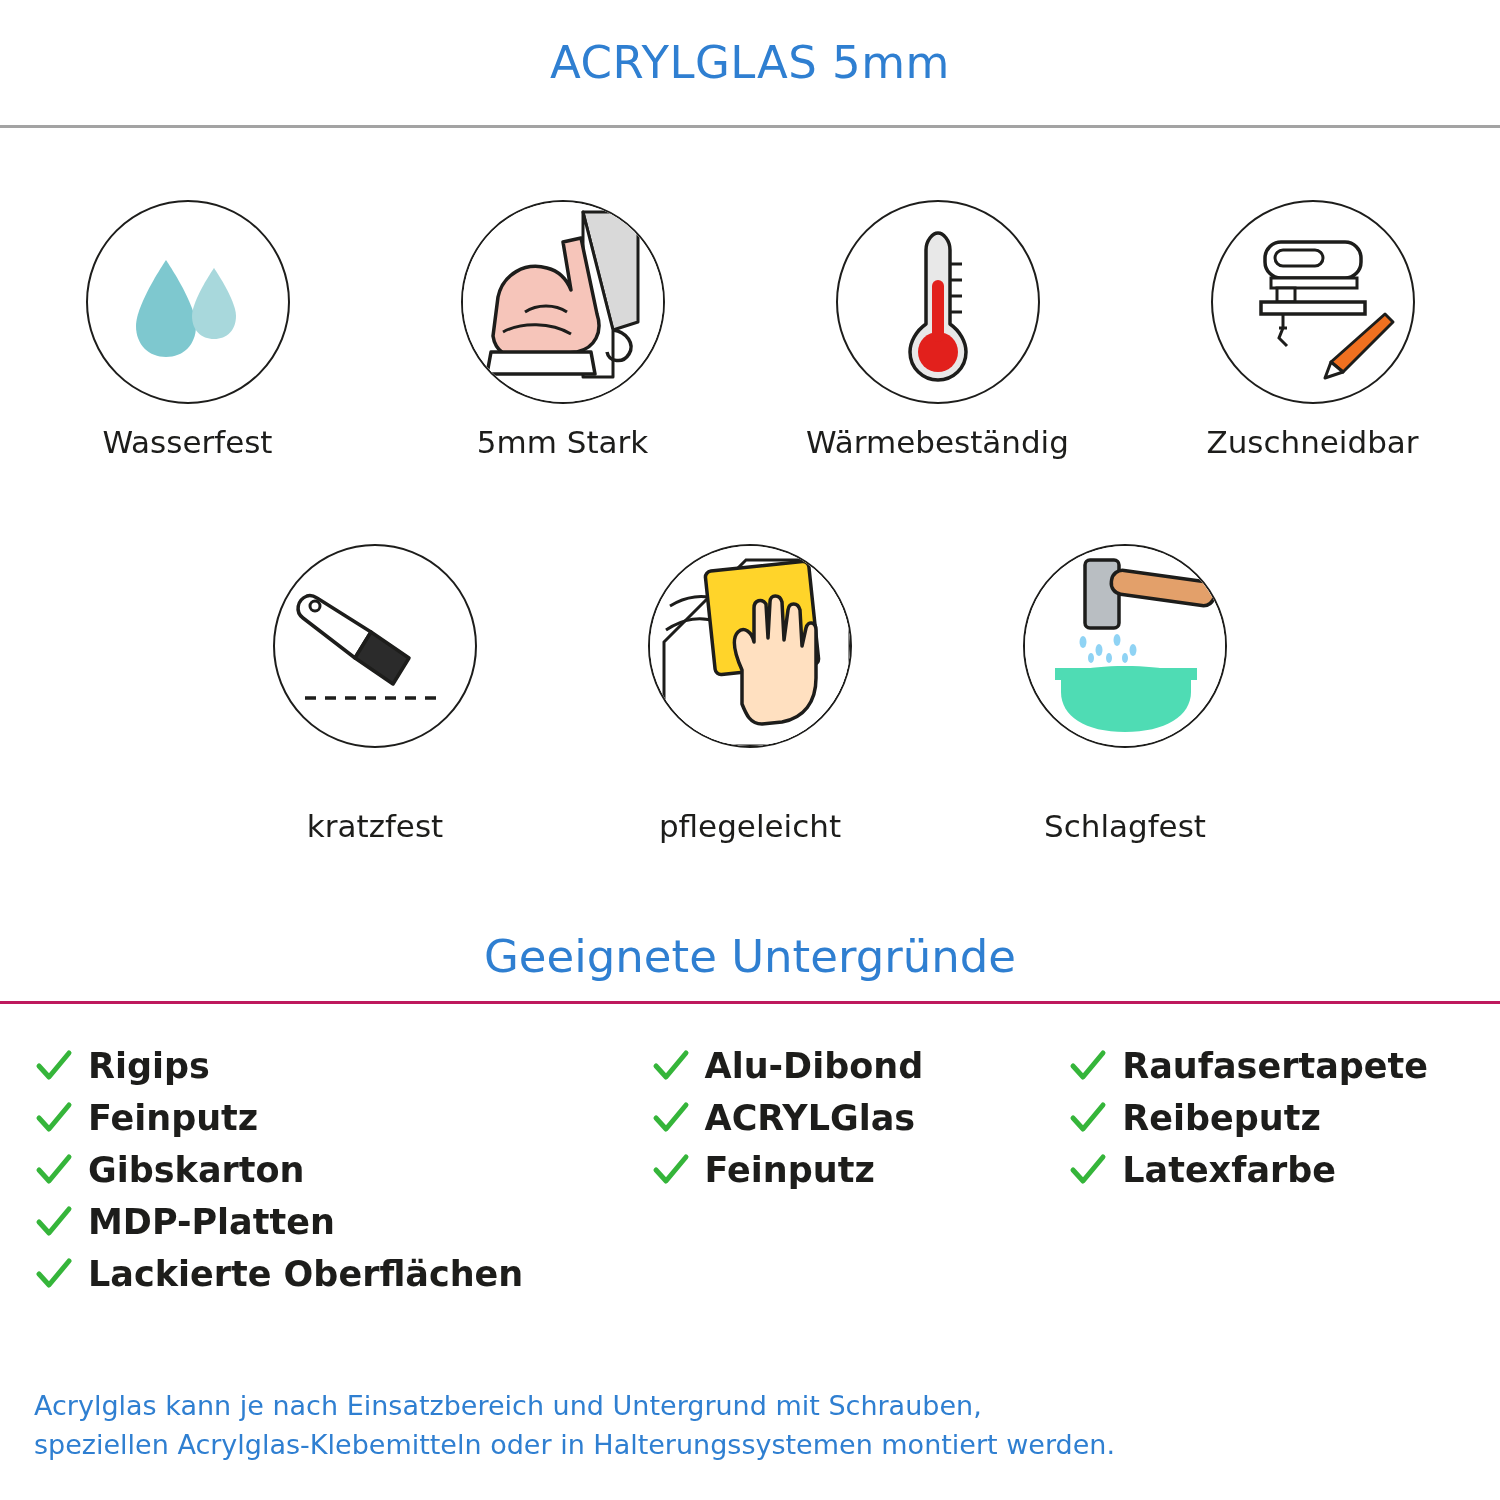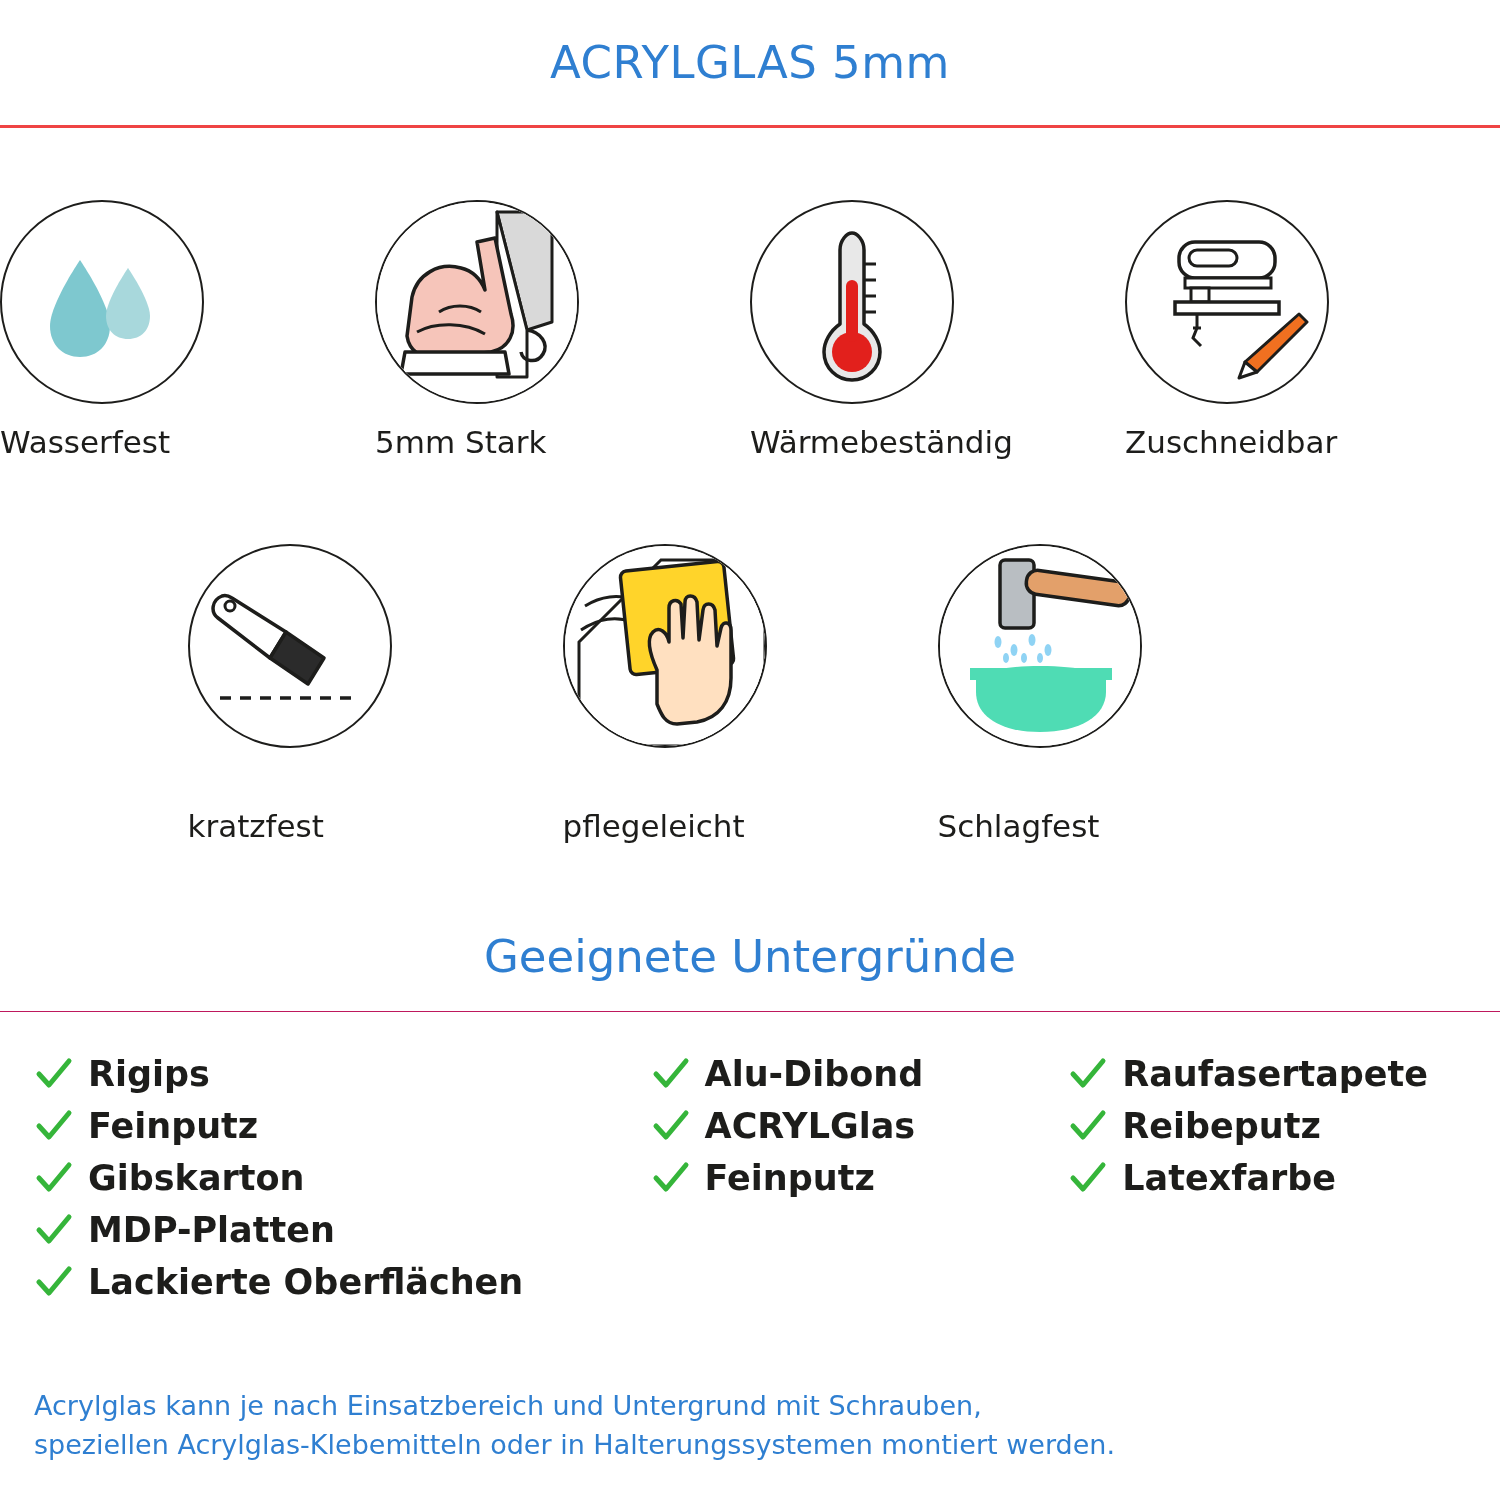--- a/index.html
+++ b/index.html
@@ -20,21 +20,21 @@
     height: 1500px;
     box-sizing: border-box;
   }
 
   
   .header {
     height: 128px;
     display: flex;
     align-items: center;
     justify-content: center;
-    border-bottom: 3px solid #ef4444;
+    border-bottom: 3px solid #a3a3a3;
     box-sizing: border-box;
   }
   .header-title {
     font-size: 45px;
     color: #2f7fd1;
     letter-spacing: 0.5px;
     font-weight: 400;
   }
 
   
@@ -43,21 +43,21 @@
   }
   .feature-row {
     display: flex;
     justify-content: center;
   }
   .feature-row.row1 > .feature { width: 375px; }
   .feature-row.row2 > .feature { width: 375px; gap: 40px; }
   .feature {
     display: flex;
     flex-direction: column;
-    align-items: flex-start;
+    align-items: center;
   }
   .icon-circle {
     width: 200px;
     height: 200px;
     border-radius: 50%;
     border: 2.5px solid #1d1d1b;
     overflow: hidden;
     position: relative;
     background: #ffffff;
     display: block;
@@ -75,22 +75,22 @@
     white-space: nowrap;
   }
   .feature-row.row2 {
     margin-top: 84px;
   }
 
   
   .subtitle-band {
     margin-top: 86px;
     text-align: center;
-    padding-bottom: 28px;
-    border-bottom: 1px solid #be185d;
+    padding-bottom: 18px;
+    border-bottom: 3px solid #be185d;
   }
   .subtitle {
     font-size: 45px;
     color: #2f7fd1;
     font-weight: 400;
   }
 
   
   .substrates {
     display: flex;

